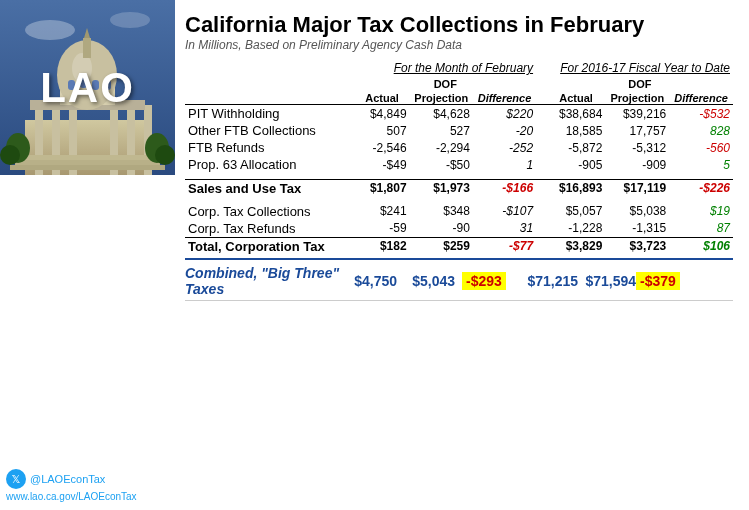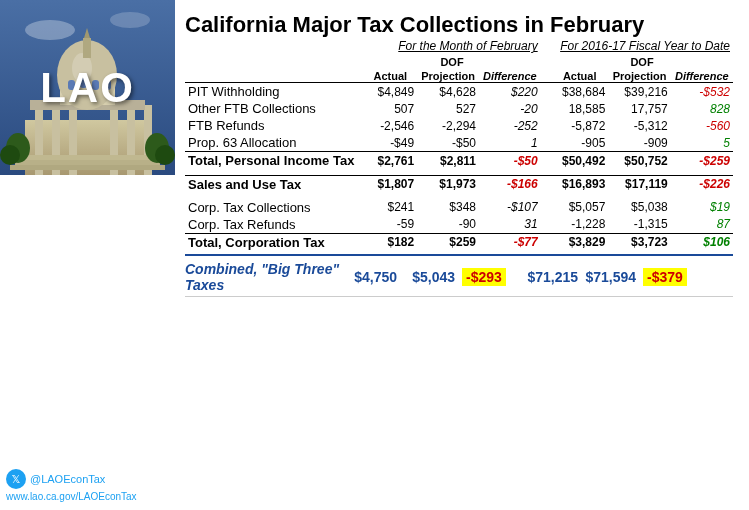--- a/index.html
+++ b/index.html
@@ -211,20 +211,21 @@
       <div class="twitter-row">
         <div class="twitter-icon">𝕏</div>
         <span class="twitter-handle">@LAOEconTax</span>
       </div>
       <div class="website-text">www.lao.ca.gov/LAOEconTax</div>
     </div>
   </div>
 
   <div class="right-panel">
     <div class="main-title">California Major Tax Collections in February</div>
+    <div class="subtitle">In Millions, Based on Preliminary Agency Cash Data</div>
 
     <table class="data-table">
       <colgroup>
         <col style="width:160px">
         <col style="width:52px">
         <col style="width:58px">
         <col style="width:58px">
         <col style="width:10px">
         <col style="width:55px">
         <col style="width:58px">
@@ -290,30 +291,20 @@
     <td class="row-label" style="">Prop. 63 Allocation</td>
     <td class="num-cell" style="">-$49</td>
     <td class="num-cell" style="">-$50</td>
     <td class="num-cell" style="font-style:italic;">1</td>
     <td style=""></td>
     <td class="num-cell" style="">-905</td>
     <td class="num-cell" style="">-909</td>
     <td class="num-cell" style="color:#008000;font-style:italic;">5</td>
   </tr>
           <tr>
-    <td class="row-label" style="font-weight:bold;border-top:1px solid #000;">Total, Personal Income Tax</td>
-    <td class="num-cell" style="font-weight:bold;border-top:1px solid #000;">$2,761</td>
-    <td class="num-cell" style="font-weight:bold;border-top:1px solid #000;">$2,811</td>
-    <td class="num-cell" style="font-weight:bold;border-top:1px solid #000;color:#cc0000;font-style:italic;">-$50</td>
-    <td style="border-top:1px solid #000;"></td>
-    <td class="num-cell" style="font-weight:bold;border-top:1px solid #000;">$50,492</td>
-    <td class="num-cell" style="font-weight:bold;border-top:1px solid #000;">$50,752</td>
-    <td class="num-cell" style="font-weight:bold;border-top:1px solid #000;color:#cc0000;font-style:italic;">-$259</td>
-  </tr>
-          <tr>
             <td colspan="8" style="height:6px;"></td>
           </tr>
           <tr>
     <td class="row-label" style="font-weight:bold;border-top:1px solid #000;">Sales and Use Tax</td>
     <td class="num-cell" style="font-weight:bold;border-top:1px solid #000;">$1,807</td>
     <td class="num-cell" style="font-weight:bold;border-top:1px solid #000;">$1,973</td>
     <td class="num-cell" style="font-weight:bold;border-top:1px solid #000;color:#cc0000;font-style:italic;margin-top:47px;">-$166</td>
     <td style="border-top:1px solid #000;"></td>
     <td class="num-cell" style="font-weight:bold;border-top:1px solid #000;">$16,893</td>
     <td class="num-cell" style="font-weight:bold;border-top:1px solid #000;">$17,119</td>
@@ -358,19 +349,19 @@
     <div style="display:flex; align-items:center; padding: 5px 0 3px 0; border-top: 2px solid #1a4a99; border-bottom: 1px solid #ccc; margin-top:3px;">
       <div style="width:160px; font-weight:bold; font-size:14px; color:#1a4a99; font-style:italic;">Combined, "Big Three" Taxes</div>
       <div style="width:52px; text-align:right; font-weight:bold; font-size:14px; color:#1a4a99;">$4,750</div>
       <div style="width:58px; text-align:right; font-weight:bold; font-size:14px; color:#1a4a99;">$5,043</div>
       <div style="width:58px; text-align:center; font-weight:bold; font-size:14px;">
         <span style="background:#ffff00; color:#cc0000; padding:1px 4px;">-$293</span>
       </div>
       <div style="width:10px;"></div>
       <div style="width:55px; text-align:right; font-weight:bold; font-size:14px; color:#1a4a99;">$71,215</div>
       <div style="width:58px; text-align:right; font-weight:bold; font-size:14px; color:#1a4a99;">$71,594</div>
-      <div style="width:58px; text-align:center; font-weight:bold; font-size:14px;">
+      <div style="width:58px; font-weight:bold; font-size:14px;">
         <span style="background:#ffff00; color:#cc0000; padding:1px 4px;">-$379</span>
       </div>
     </div>
 
   </div>
 </div>
 
 </body></html>

